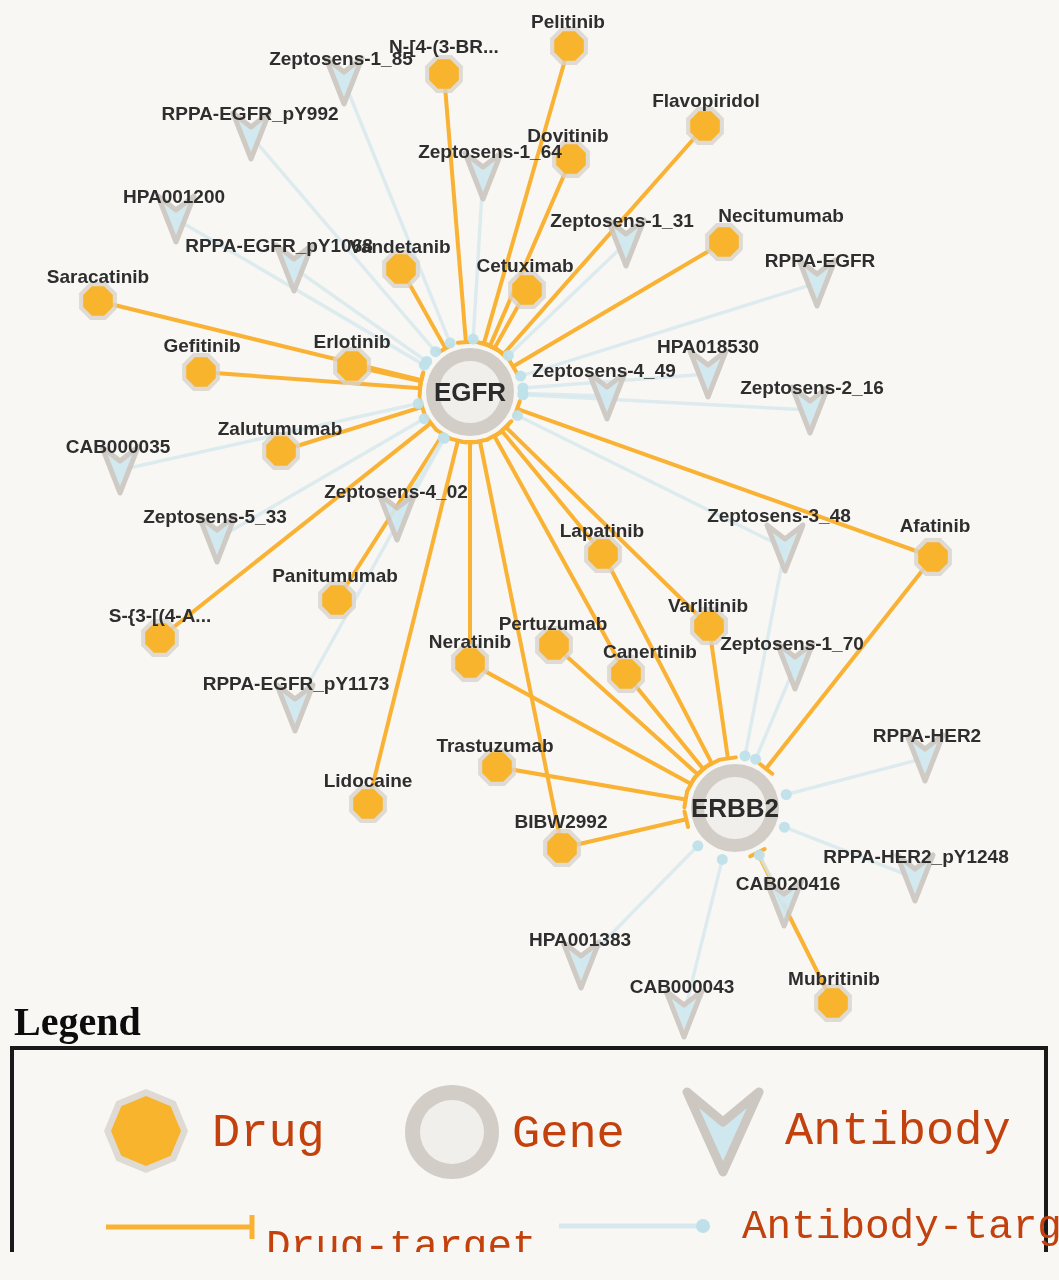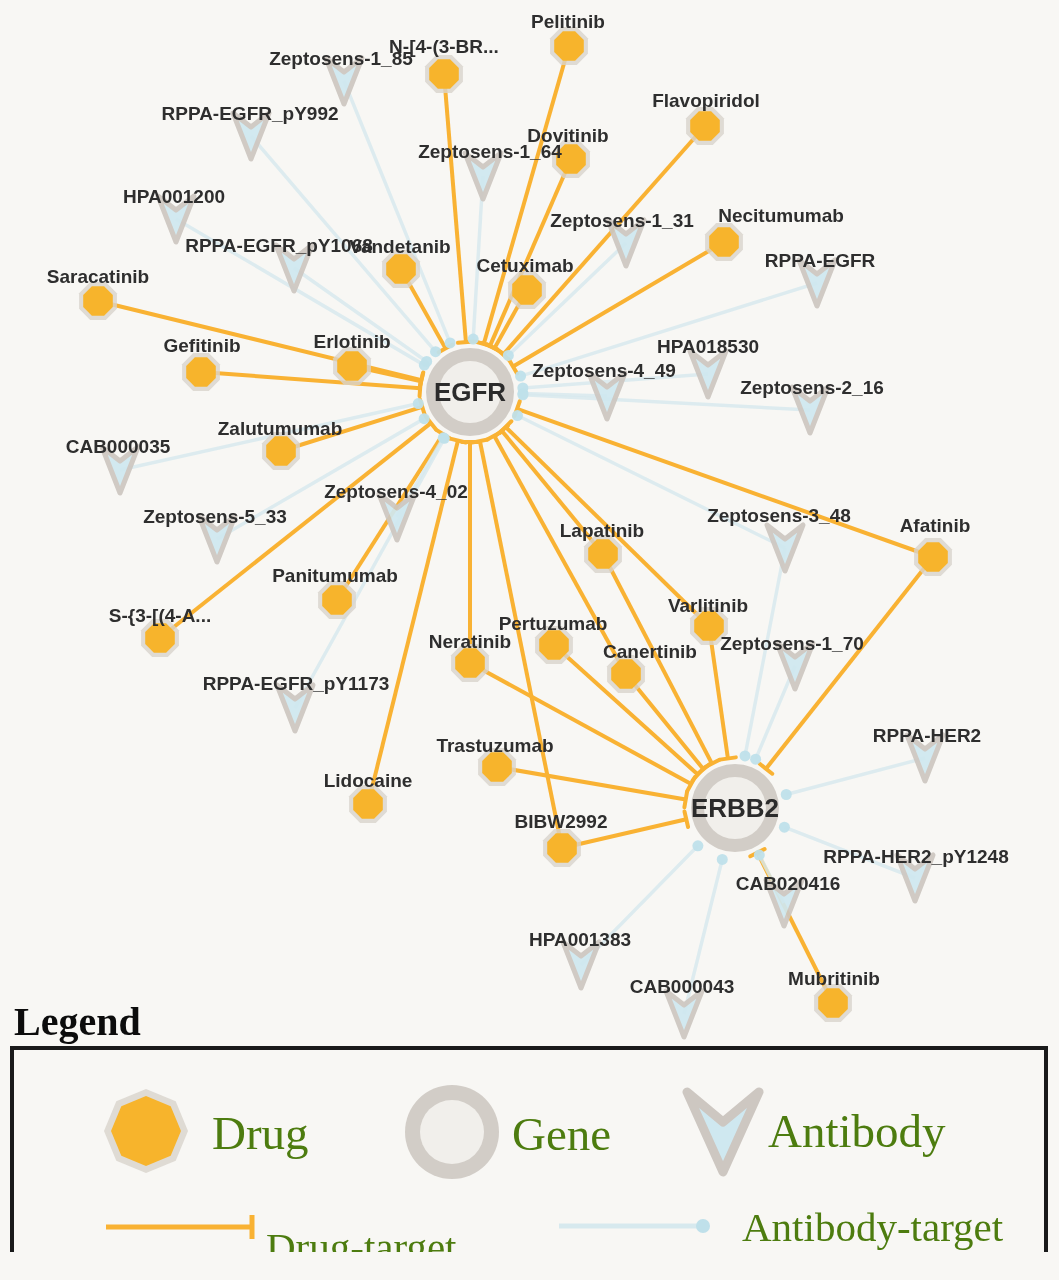--- a/index.html
+++ b/index.html
@@ -3,21 +3,21 @@
 <meta charset="utf-8">
 <style>
   html,body{margin:0;padding:0;background:#f8f7f4;}
   #stage{position:relative;width:1059px;height:1252px;background:#f8f7f4;overflow:hidden;
          font-family:"Liberation Sans",sans-serif;}
   #netsvg{position:absolute;left:0;top:0;}
   .legend-title{position:absolute;left:14px;top:998px;font-family:"Liberation Serif",serif;
                 font-weight:700;font-size:40px;color:#0c0c0c;}
   .legend-box{position:absolute;left:10px;top:1046px;width:1030px;height:212px;
               border:4px solid #1a1a1a;background:#f8f7f4;}
-  .legend-label{position:absolute;font-family:Liberation Serif, serif;color:#4d7c0f;
+  .legend-label{position:absolute;font-family:Liberation Mono, monospace;color:#c2410c;
                 transform:translateY(-50%);white-space:nowrap;}
   .big{font-size:47px;}
   .mid{font-size:41px;}
   .licon{position:absolute;}
 </style>
 </head>
 <body>
 
 <div id="stage">
 
@@ -255,21 +255,21 @@
 
   <svg class="licon" style="left:402px;top:1082px;" width="100" height="100">
     <circle cx="50" cy="50" r="47" fill="#d2cdc7"></circle>
     <circle cx="50" cy="50" r="32" fill="#f1efeb"></circle>
   </svg>
   <div class="legend-label big" style="left:512px;top:1134px;text-align:right;">Gene</div>
 
   <svg class="licon" style="left:677px;top:1080px;" width="92" height="100">
     <polygon points="10,12 46,42 82,12 46,92" fill="#cfe8f0" stroke="#cdc7c1" stroke-width="9" stroke-linejoin="round"></polygon>
   </svg>
-  <div class="legend-label big" style="left:768px;top:1131px;">Antibody</div>
+  <div class="legend-label big" style="left:785px;top:1131px;">Antibody</div>
 
   <svg class="licon" style="left:100px;top:1212px;" width="165" height="30">
     <line x1="6" y1="15" x2="152" y2="15" stroke="#F9B233" stroke-width="5"></line>
     <line x1="152" y1="3" x2="152" y2="27" stroke="#F9B233" stroke-width="5"></line>
   </svg>
   <div class="legend-label mid" style="left:266px;top:1227px;margin-top:20px;">Drug-target</div>
 
   <svg class="licon" style="left:553px;top:1212px;" width="165" height="30">
     <line x1="6" y1="14" x2="146" y2="14" stroke="#d7e9ee" stroke-width="5"></line>
     <circle cx="150" cy="14" r="7" fill="#bfe0ea"></circle>

